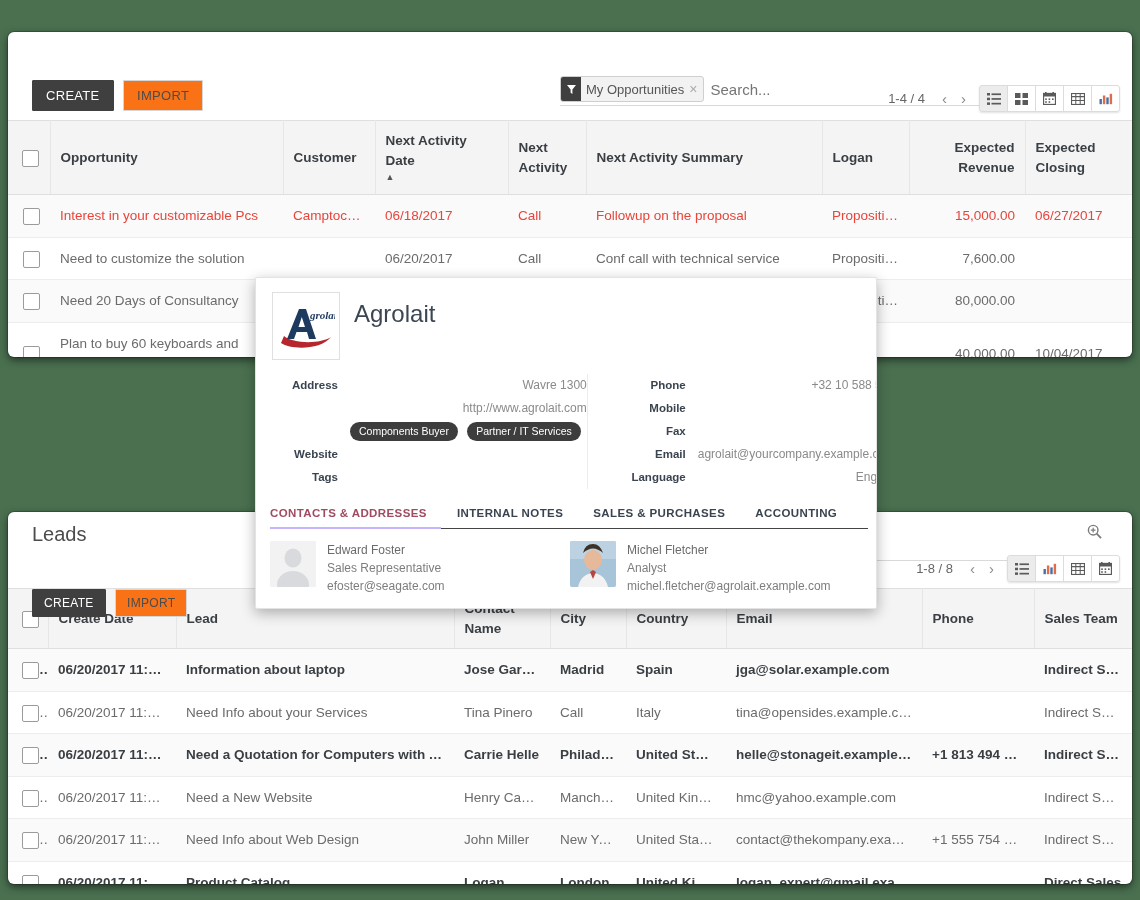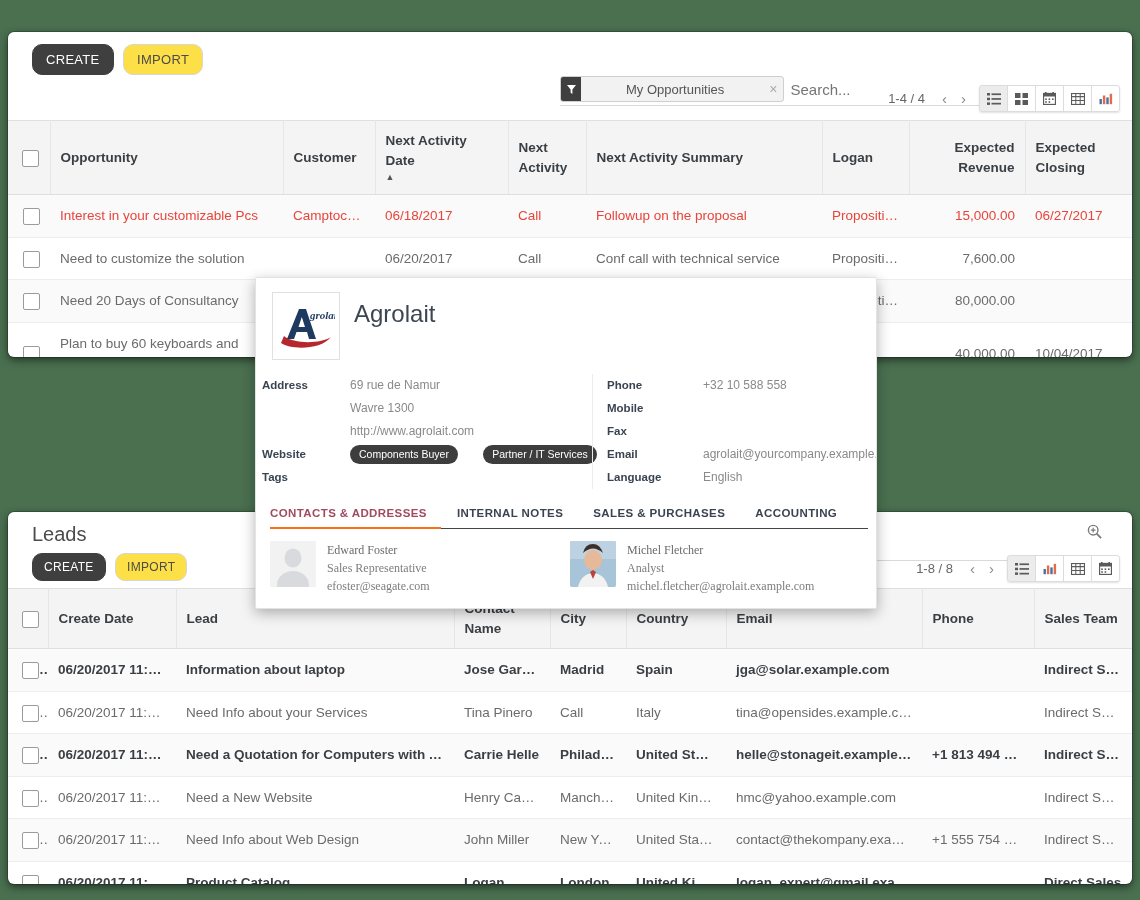--- a/index.html
+++ b/index.html
@@ -23,36 +23,36 @@
   #leads-panel{ left:8px; top:512px; width:1124px; height:372px; }
 
   .ctrl-bar{ position:relative; height:88px; }
   .view-title{
     font-size:21px; color:#4c4c4c; font-weight:400;
     padding:17px 0 0 24px; line-height:1;
   }
   .btn-row{ padding:12px 0 0 24px; }
   .btn{
     display:inline-block; font-size:13px; letter-spacing:.3px;
-    padding:7px 13px; border-radius:10px; cursor:pointer;
-    vertical-align:top; box-sizing:border-box;
+    padding:7px 13px; border-radius:1px; cursor:pointer;
+    vertical-align:top; box-sizing:border-box;margin-top:36px;
   }
   .btn-primary{ background:#3f3f3f; color:#fff; border:1px solid #3f3f3f; font-weight:400;}
-  .btn-default{ background:#fde047; color:#4c4c4c; border:1px solid #d6d6d6; margin-left:5px;}
+  .btn-default{ background:#f97316; color:#4c4c4c; border:1px solid #d6d6d6; margin-left:5px;}
 
   
   .searchview{
     position:absolute; right:12px; top:44px; width:560px;
     border-bottom:1px solid #d9d9d9; display:flex; align-items:center;
     padding-bottom:3px;
   }
   .facet{
     display:flex; align-items:center; height:24px;
     border:1px solid #cfcfcf; border-radius:3px; overflow:hidden;
-    background:#f2f2f2; margin-right:6px; flex:0 0 auto;gap:40px;
+    background:#f2f2f2; margin-right:6px; flex:0 0 auto;
   }
   .facet-icon{
     background:#3f3f3f; color:#fff; width:20px; height:24px;
     display:flex; align-items:center; justify-content:center; font-size:11px;
   }
   .facet-label{ font-size:13px; color:#555; padding:0 5px; }
   .facet-x{ font-size:14px; color:#aaa; padding:0 6px 0 0; cursor:pointer;}
   .search-input{
     border:none; outline:none; font-size:15px; color:#666;
     font-family:"Liberation Sans", sans-serif; flex:1; background:transparent;
@@ -114,44 +114,44 @@
     background:#fff; border:1px solid #e3e3e3; border-radius:2px;
     box-shadow:0 4px 14px rgba(0,0,0,.30);
     z-index:40; overflow:hidden;
   }
   .card-head{ display:flex; align-items:flex-start; padding:14px 0 0 16px;}
   .logo-box{
     width:66px;height:66px;border:1px solid #e0e0e0;background:#fff;
     display:flex;align-items:center;justify-content:center; flex:0 0 auto;
   }
   .card-title{ font-size:24px;color:#3b4652;font-weight:400;padding:8px 0 0 14px;}
-  .card-body{ display:flex; padding:14px 0 0 0; }
+  .card-body{ display:flex; padding:14px 0 0 0;text-align:right; }
   .col-left{ width:330px; display:flex; padding-left:6px;}
   .col-right{ flex:1; display:flex; border-left:1px solid #ececec; padding-left:14px;}
   .lbl-col{ width:76px; flex:0 0 auto;}
   .val-col{ flex:1; padding-left:12px;}
   .frow{ font-size:11.5px; color:#3a4450; font-weight:bold; height:23px; line-height:23px;}
   .vrow{ font-size:12px; color:#8a8a8a; height:23px; line-height:23px; white-space:nowrap;}
   .vrow.empty{ height:23px; }
   .tagchip{
     display:inline-block; background:#3d3d3d; color:#fff; font-size:10.5px;
-    padding:3px 9px; border-radius:11px; margin-right:22px; line-height:1.2;
+    padding:3px 9px; border-radius:11px; margin-right:6px; line-height:1.2;
   }
   .card-tabs{
     display:flex; margin:12px 8px 0 14px; border-bottom:1px solid #444;
   }
   .ctab{
     font-size:11.5px; font-weight:bold; letter-spacing:.4px; color:#3a4450;
     padding:6px 14px 8px 0; margin-right:16px; cursor:pointer;
   }
-  .ctab.active{ color:#a14b61; border-bottom:2px solid #f97316; margin-bottom:-1px;}
+  .ctab.active{ color:#a14b61; border-bottom:2px solid #c4b5fd; margin-bottom:-1px;}
   .contacts{ display:flex; padding:12px 0 0 14px;}
   .contact{ display:flex; width:300px; }
   .c-av{ width:46px;height:46px;flex:0 0 auto; border-radius:2px; overflow:hidden; background:#e9eaec;}
-  .c-info{ padding-left:11px;font-family:Liberation Serif, serif; }
+  .c-info{ padding-left:11px; }
   .c-info div{ font-size:12px; color:#7d7d7d; line-height:18px; white-space:nowrap;}
   .c-info div.cname{ color:#6b6b6b; }
 </style>
 </head>
 <body>
 
 <div class="panel" id="opp-panel">
 
   <div class="ctrl-bar">
     <div class="btn-row">
@@ -488,21 +488,20 @@
   <div class="card-body">
     <div class="col-left">
       <div class="lbl-col">
         <div class="frow">Address</div>
         <div class="frow">&nbsp;</div>
         <div class="frow">&nbsp;</div>
         <div class="frow">Website</div>
         <div class="frow">Tags</div>
       </div>
       <div class="val-col">
-        <div class="vrow">69 rue de Namur</div>
         <div class="vrow">Wavre  1300</div>
         <div class="vrow">http://www.agrolait.com</div>
         <div class="vrow">
           <span class="tagchip">Components Buyer</span>
           <span class="tagchip">Partner / IT Services</span>
         </div>
       </div>
     </div>
 
     <div class="col-right">

